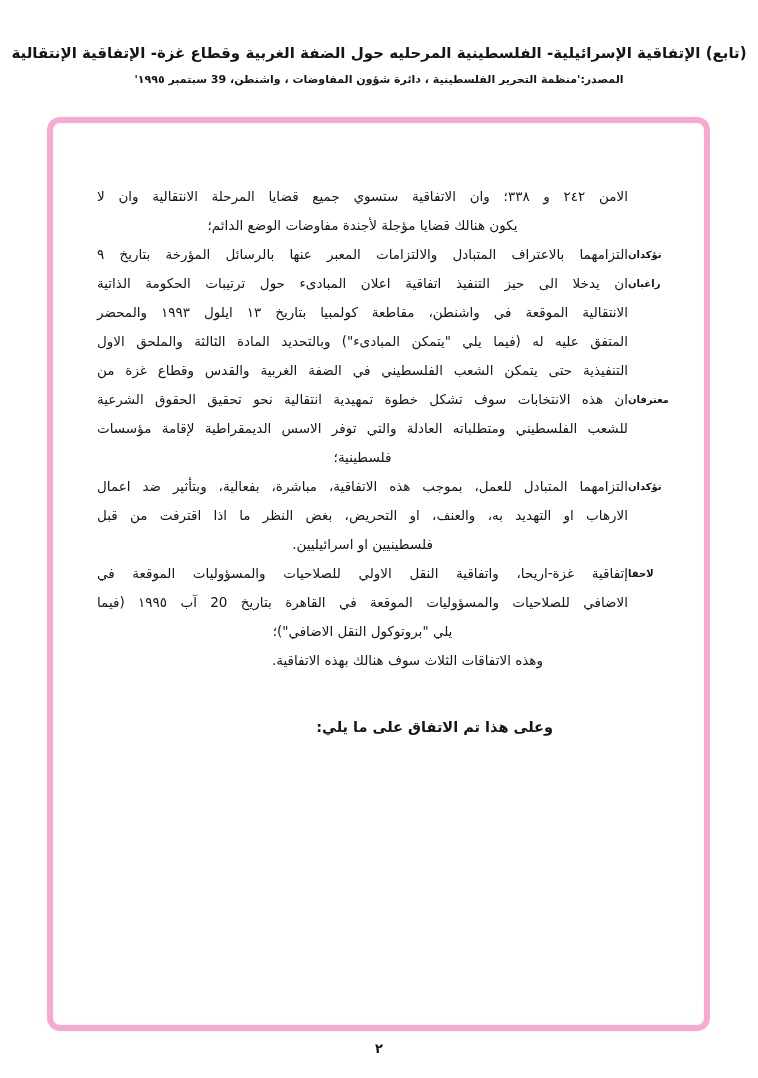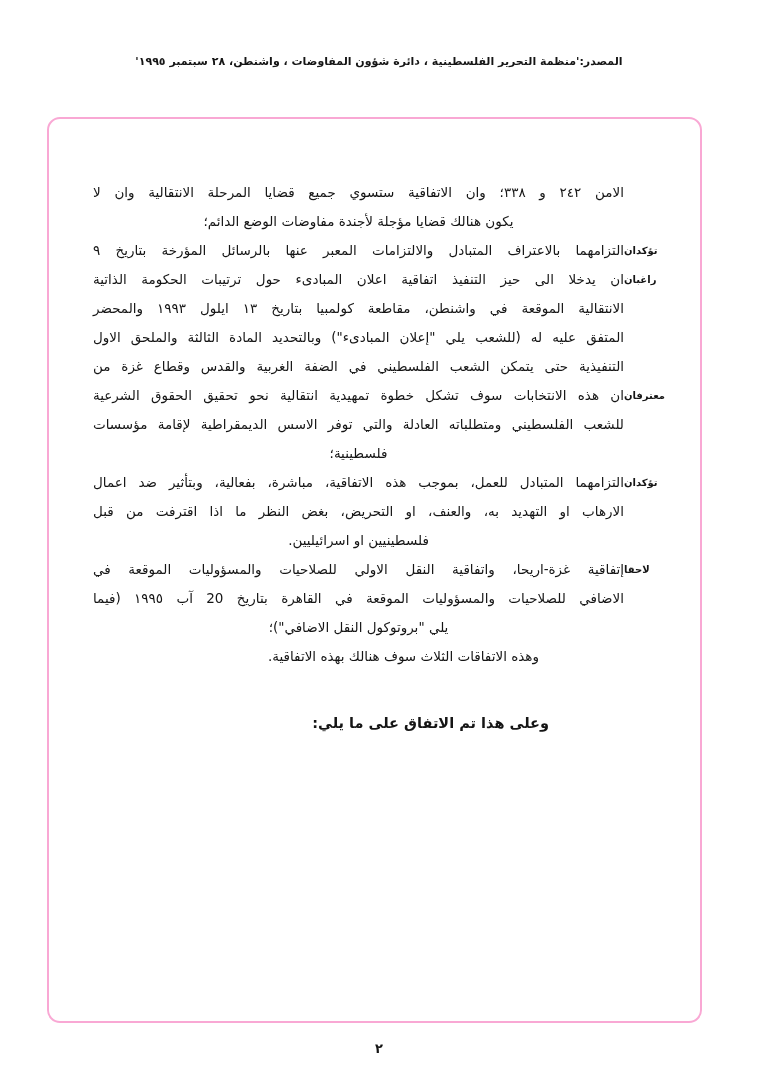--- a/index.html
+++ b/index.html
@@ -24,21 +24,21 @@
   }
   .doc-source {
     font-size: 11px;
     font-weight: bold;
     margin-top: 11px;
   }
   .agreement-box {
     position: absolute;
     left: 47px; top: 117px;
     width: 651px; height: 902px;
-    border: 2px solid #f9a8d4;
+    border: 6px solid #f9a8d4;
     border-radius: 13px;
     background: transparent;
   }
   .box-content {
     position: absolute;
     top: 0; left: 0; right: 0; bottom: 0;
     padding: 59px 14px 0 44px;
     direction: rtl;
     box-sizing: border-box;
   }
@@ -79,21 +79,22 @@
     top: 1041px; left: 0; right: 0;
     text-align: center;
     font-size: 13px;
     font-weight: bold;
   }
 </style>
 </head>
 <body>
 
 <div class="doc-header">
-  <div class="doc-source">المصدر:'منظمة التحرير الفلسطينية ، دائرة شؤون المفاوضات ، واشنطن، ٢٨ سبتمبر ١٩٩٥'</div>
+  <div class="doc-title">(تابع) الإتفاقية الإسرائيلية- الفلسطينية المرحليه حول الضفة الغربية وقطاع غزة- الإتفاقية الإنتقالية</div>
+  <div class="doc-source">المصدر:'منظمة التحرير الفلسطينية ، دائرة شؤون المفاوضات ، واشنطن، 39 سبتمبر ١٩٩٥'</div>
 </div>
 
 <div class="agreement-box">
   <div class="box-content">
       <div class="para">
         <div class="label"></div>
         <div class="pbody">
           <div class="line full">الامن ٢٤٢ و ٣٣٨؛ وان الاتفاقية ستسوي جميع قضايا المرحلة الانتقالية وان لا</div>
           <div class="line lastline">يكون هنالك قضايا مؤجلة لأجندة مفاوضات الوضع الدائم؛</div>
         </div>
@@ -102,21 +103,21 @@
         <div class="label">تؤكدان</div>
         <div class="pbody">
           <div class="line full">التزامهما بالاعتراف المتبادل والالتزامات المعبر عنها بالرسائل المؤرخة بتاريخ ٩</div>
         </div>
       </div>
       <div class="para">
         <div class="label">راغبان</div>
         <div class="pbody">
           <div class="line full">ان يدخلا الى حيز التنفيذ اتفاقية اعلان المبادىء حول ترتيبات الحكومة الذاتية</div>
           <div class="line full">الانتقالية الموقعة في واشنطن، مقاطعة كولمبيا بتاريخ ١٣ ايلول ١٩٩٣ والمحضر</div>
-          <div class="line full">المتفق عليه له (للشعب يلي "إعلان المبادىء") وبالتحديد المادة الثالثة والملحق الاول</div>
+          <div class="line full">المتفق عليه له (فيما يلي "يتمكن المبادىء") وبالتحديد المادة الثالثة والملحق الاول</div>
           <div class="line full">التنفيذية حتى يتمكن الشعب الفلسطيني في الضفة الغربية والقدس  وقطاع غزة من</div>
         </div>
       </div>
       <div class="para">
         <div class="label">معترفان</div>
         <div class="pbody">
           <div class="line full">ان هذه الانتخابات سوف تشكل خطوة تمهيدية انتقالية نحو تحقيق الحقوق الشرعية</div>
           <div class="line full">للشعب الفلسطيني ومتطلباته العادلة والتي توفر الاسس الديمقراطية لإقامة مؤسسات</div>
           <div class="line lastline">فلسطينية؛</div>
         </div>

